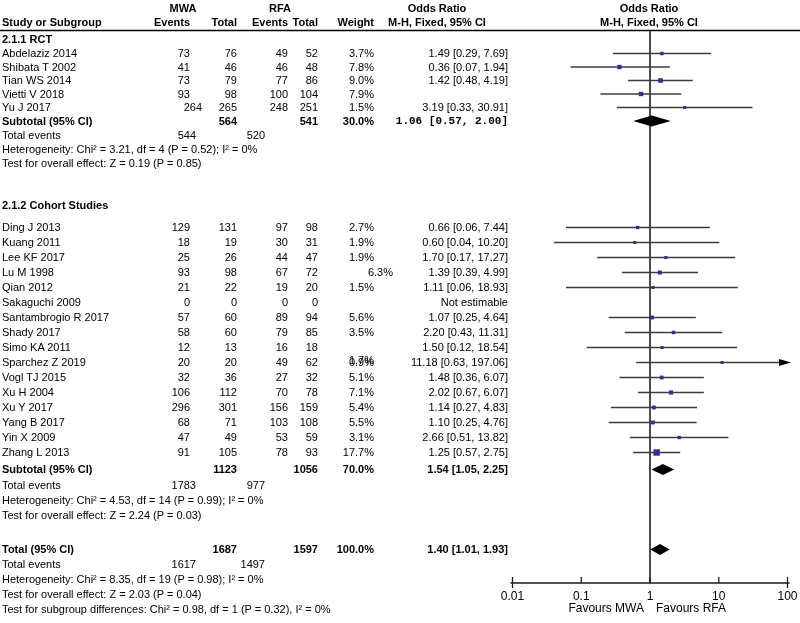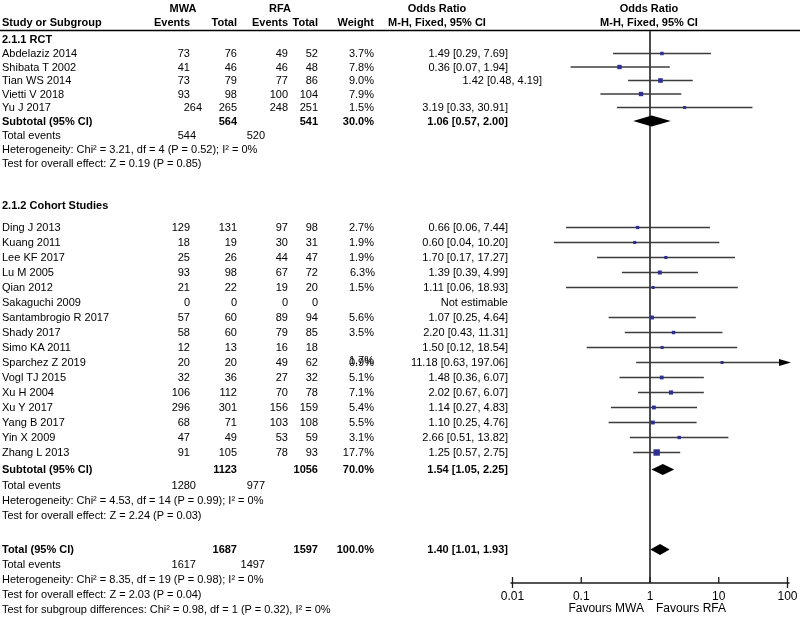--- a/index.html
+++ b/index.html
@@ -102,39 +102,39 @@
     <span class="t r" style="top: 60.5px; left: 193px; width: 95px;">46</span>
     <span class="t r" style="top: 60.5px; left: 223px; width: 95px;">48</span>
     <span class="t r" style="top: 60.5px; left: 279px; width: 95px;">7.8%</span>
     <span class="t r" style="top: 60.5px; left: 358px; width: 150px;">0.36 [0.07, 1.94]</span>
     <span class="t" style="top: 74px; left: 2px;">Tian WS 2014</span>
     <span class="t r" style="top: 74px; left: 95px; width: 95px;">73</span>
     <span class="t r" style="top: 74px; left: 142px; width: 95px;">79</span>
     <span class="t r" style="top: 74px; left: 193px; width: 95px;">77</span>
     <span class="t r" style="top: 74px; left: 223px; width: 95px;">86</span>
     <span class="t r" style="top: 74px; left: 279px; width: 95px;">9.0%</span>
-    <span class="t r" style="top: 74px; left: 358px; width: 150px; padding-left: 34px;">1.42 [0.48, 4.19]</span>
+    <span class="t r" style="top: 74px; left: 358px; width: 150px;">1.42 [0.48, 4.19]</span>
     <span class="t" style="top: 87.5px; left: 2px;">Vietti V 2018</span>
     <span class="t r" style="top: 87.5px; left: 95px; width: 95px;">93</span>
     <span class="t r" style="top: 87.5px; left: 142px; width: 95px;">98</span>
     <span class="t r" style="top: 87.5px; left: 193px; width: 95px;">100</span>
     <span class="t r" style="top: 87.5px; left: 223px; width: 95px;">104</span>
     <span class="t r" style="top: 87.5px; left: 279px; width: 95px;">7.9%</span>
     <span class="t" style="top: 101px; left: 2px;">Yu J 2017</span>
     <span class="t r" style="top: 101px; left: 107px; width: 95px;">264</span>
     <span class="t r" style="top: 101px; left: 142px; width: 95px;">265</span>
     <span class="t r" style="top: 101px; left: 193px; width: 95px;">248</span>
     <span class="t r" style="top: 101px; left: 223px; width: 95px;">251</span>
     <span class="t r" style="top: 101px; left: 279px; width: 95px;">1.5%</span>
     <span class="t r" style="top: 101px; left: 358px; width: 150px;">3.19 [0.33, 30.91]</span>
     <span class="t b" style="top: 114.5px; left: 2px;">Subtotal (95% CI)</span>
     <span class="t b r" style="top: 114.5px; left: 142px; width: 95px;">564</span>
     <span class="t b r" style="top: 114.5px; left: 223px; width: 95px;">541</span>
     <span class="t b r" style="top: 114.5px; left: 279px; width: 95px;">30.0%</span>
-    <span class="t b r" style="top: 114.5px; left: 358px; width: 150px;">1.06 [0.57, 2.00]</span>
+    <span class="t b r" style="top: 114.5px; left: 358px; width: 150px; font-family: Liberation Mono, monospace;">1.06 [0.57, 2.00]</span>
     <span class="t" style="top: 128.5px; left: 2px;">Total events</span>
     <span class="t r" style="top: 128.5px; left: 101px; width: 95px;">544</span>
     <span class="t r" style="top: 128.5px; left: 170px; width: 95px;">520</span>
     <span class="t" style="top: 142.5px; left: 2px;">Heterogeneity: Chi² = 3.21, df = 4 (P = 0.52); I² = 0%</span>
     <span class="t" style="top: 156.5px; left: 2px;">Test for overall effect: Z = 0.19 (P = 0.85)</span>
     <span class="t b" style="top: 199px; left: 2px;">2.1.2 Cohort Studies</span>
     <span class="t" style="top: 221px; left: 2px;">Ding J 2013</span>
     <span class="t r" style="top: 221px; left: 95px; width: 95px;">129</span>
     <span class="t r" style="top: 221px; left: 142px; width: 95px;">131</span>
     <span class="t r" style="top: 221px; left: 193px; width: 95px;">97</span>
@@ -148,26 +148,26 @@
     <span class="t r" style="top: 236px; left: 223px; width: 95px;">31</span>
     <span class="t r" style="top: 236px; left: 279px; width: 95px;">1.9%</span>
     <span class="t r" style="top: 236px; left: 358px; width: 150px;">0.60 [0.04, 10.20]</span>
     <span class="t" style="top: 251px; left: 2px;">Lee KF 2017</span>
     <span class="t r" style="top: 251px; left: 95px; width: 95px;">25</span>
     <span class="t r" style="top: 251px; left: 142px; width: 95px;">26</span>
     <span class="t r" style="top: 251px; left: 193px; width: 95px;">44</span>
     <span class="t r" style="top: 251px; left: 223px; width: 95px;">47</span>
     <span class="t r" style="top: 251px; left: 279px; width: 95px;">1.9%</span>
     <span class="t r" style="top: 251px; left: 358px; width: 150px;">1.70 [0.17, 17.27]</span>
-    <span class="t" style="top: 266px; left: 2px;">Lu M 2005</span>
+    <span class="t" style="top: 266px; left: 2px;">Lu M 1998</span>
     <span class="t r" style="top: 266px; left: 95px; width: 95px;">93</span>
     <span class="t r" style="top: 266px; left: 142px; width: 95px;">98</span>
     <span class="t r" style="top: 266px; left: 193px; width: 95px;">67</span>
     <span class="t r" style="top: 266px; left: 223px; width: 95px;">72</span>
-    <span class="t r" style="top: 266px; left: 272px; width: 95px; padding-left: 8px;">6.3%</span>
+    <span class="t r" style="top: 266px; left: 290px; width: 95px; padding-left: 8px;">6.3%</span>
     <span class="t r" style="top: 266px; left: 358px; width: 150px; text-align: right;">1.39 [0.39, 4.99]</span>
     <span class="t" style="top: 281px; left: 2px;">Qian 2012</span>
     <span class="t r" style="top: 281px; left: 95px; width: 95px;">21</span>
     <span class="t r" style="top: 281px; left: 142px; width: 95px;">22</span>
     <span class="t r" style="top: 281px; left: 193px; width: 95px;">19</span>
     <span class="t r" style="top: 281px; left: 223px; width: 95px;">20</span>
     <span class="t r" style="top: 281px; left: 279px; width: 95px;">1.5%</span>
     <span class="t r" style="top: 281px; left: 358px; width: 150px;">1.11 [0.06, 18.93]</span>
     <span class="t" style="top: 296px; left: 2px;">Sakaguchi 2009</span>
     <span class="t r" style="top: 296px; left: 95px; width: 95px;">0</span>
@@ -245,21 +245,21 @@
     <span class="t r" style="top: 446px; left: 193px; width: 95px;">78</span>
     <span class="t r" style="top: 446px; left: 223px; width: 95px;">93</span>
     <span class="t r" style="top: 446px; left: 279px; width: 95px;">17.7%</span>
     <span class="t r" style="top: 446px; left: 358px; width: 150px;">1.25 [0.57, 2.75]</span>
     <span class="t b" style="top: 463px; left: 2px;">Subtotal (95% CI)</span>
     <span class="t b r" style="top: 463px; left: 142px; width: 95px;">1123</span>
     <span class="t b r" style="top: 463px; left: 223px; width: 95px;">1056</span>
     <span class="t b r" style="top: 463px; left: 279px; width: 95px;">70.0%</span>
     <span class="t b r" style="top: 463px; left: 358px; width: 150px;">1.54 [1.05, 2.25]</span>
     <span class="t" style="top: 479px; left: 2px;">Total events</span>
-    <span class="t r" style="top: 479px; left: 101px; width: 95px;">1280</span>
+    <span class="t r" style="top: 479px; left: 101px; width: 95px;">1783</span>
     <span class="t r" style="top: 479px; left: 170px; width: 95px;">977</span>
     <span class="t" style="top: 494px; left: 2px;">Heterogeneity: Chi² = 4.53, df = 14 (P = 0.99); I² = 0%</span>
     <span class="t" style="top: 509px; left: 2px;">Test for overall effect: Z = 2.24 (P = 0.03)</span>
     <span class="t b" style="top: 543px; left: 2px;">Total (95% CI)</span>
     <span class="t b r" style="top: 543px; left: 142px; width: 95px;">1687</span>
     <span class="t b r" style="top: 543px; left: 223px; width: 95px;">1597</span>
     <span class="t b r" style="top: 543px; left: 279px; width: 95px;">100.0%</span>
     <span class="t b r" style="top: 543px; left: 358px; width: 150px;">1.40 [1.01, 1.93]</span>
     <span class="t" style="top: 558px; left: 2px;">Total events</span>
     <span class="t r" style="top: 558px; left: 101px; width: 95px;">1617</span>

